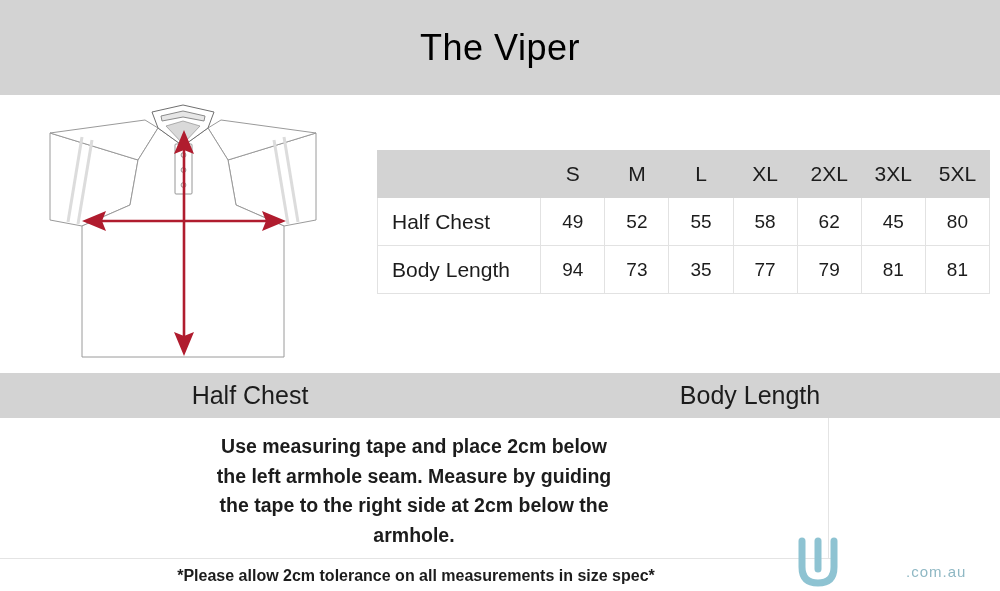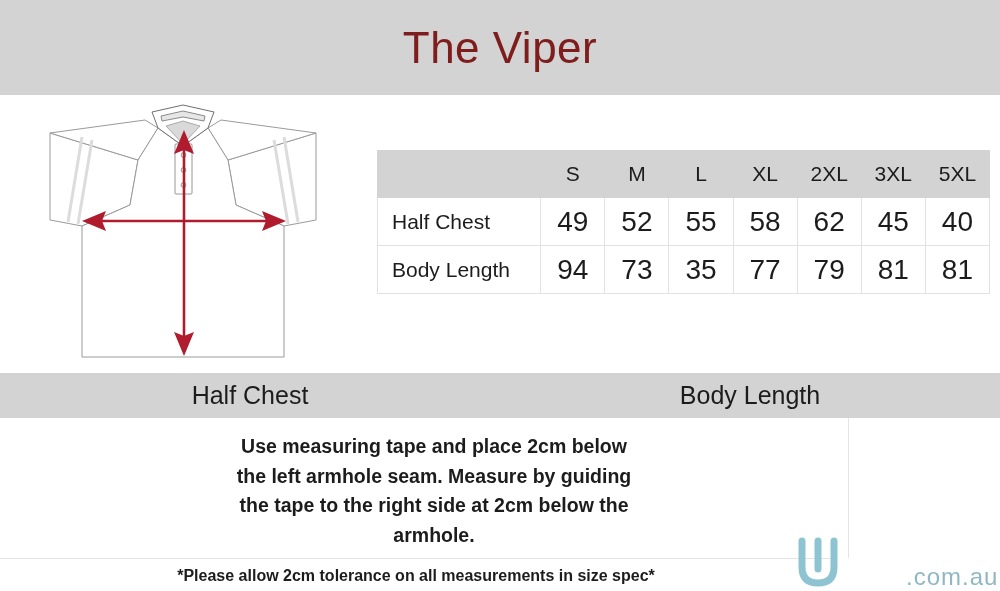--- a/index.html
+++ b/index.html
@@ -25,24 +25,24 @@
     left: 0;
     top: 0;
     width: 1000px;
     height: 95px;
     background: #d3d3d3;
     display: flex;
     align-items: center;
     justify-content: center;
   }
   .title-text {
-    font-size: 44px;
+    font-size: 36px;
     font-weight: 400;
     letter-spacing: 0.5px;
-    color: #7f1d1d;
+    color: #000000;
     line-height: 1;
   }
 
   
   .mid {
     position: absolute;
     left: 0;
     top: 95px;
     width: 1000px;
     height: 278px;
@@ -66,21 +66,21 @@
   }
   table.size-table {
     border-collapse: collapse;
     width: 613px;
     table-layout: fixed;
   }
   table.size-table th,
   table.size-table td {
     border: 1px solid #e2e2e2;
     text-align: center;
-    font-size: 28px;
+    font-size: 19px;
     font-weight: 400;
     color: #1c1c1c;
     height: 47px;
     padding: 0;
     background: #ffffff;
   }
   table.size-table thead th {
     background: #d3d3d3;
     border-color: #d3d3d3;
     font-size: 21px;
@@ -125,21 +125,20 @@
     color: #1c1c1c;
   }
   .desc-body-row {
     position: absolute;
     left: 0;
     top: 45px;
     width: 829px;
     height: 140px;
     display: flex;
     background: #ffffff;
-    margin-left: 20px;
   }
   .desc-cell {
     flex: 1 1 50%;
     display: flex;
     align-items: flex-start;
     justify-content: center;
     padding-top: 14px;
     box-sizing: border-box;
   }
   .desc-cell.left  { border-right: 1px solid #e4e4e4; }
@@ -177,21 +176,21 @@
     left: 778px;
     top: 537px;
     width: 220px;
     height: 54px;
     pointer-events: none;
   }
   .watermark .wm-text {
     position: absolute;
     left: 128px;
     top: 26px;
-    font-size: 24px;
+    font-size: 15px;
     color: #8fb8c4;
     letter-spacing: 1px;
   }
 </style>
 </head>
 <body>
 
 <div id="page">
 
   <div class="title-band">
@@ -281,21 +280,21 @@
         </thead>
         <tbody>
           <tr>
             <td class="rowlabel">Half Chest</td>
             <td>49</td>
             <td>52</td>
             <td>55</td>
             <td>58</td>
             <td>62</td>
             <td>45</td>
-            <td>40</td>
+            <td>80</td>
           </tr>
           <tr>
             <td class="rowlabel">Body Length</td>
             <td>94</td>
             <td>73</td>
             <td>35</td>
             <td>77</td>
             <td>79</td>
             <td>81</td>
             <td>81</td>

